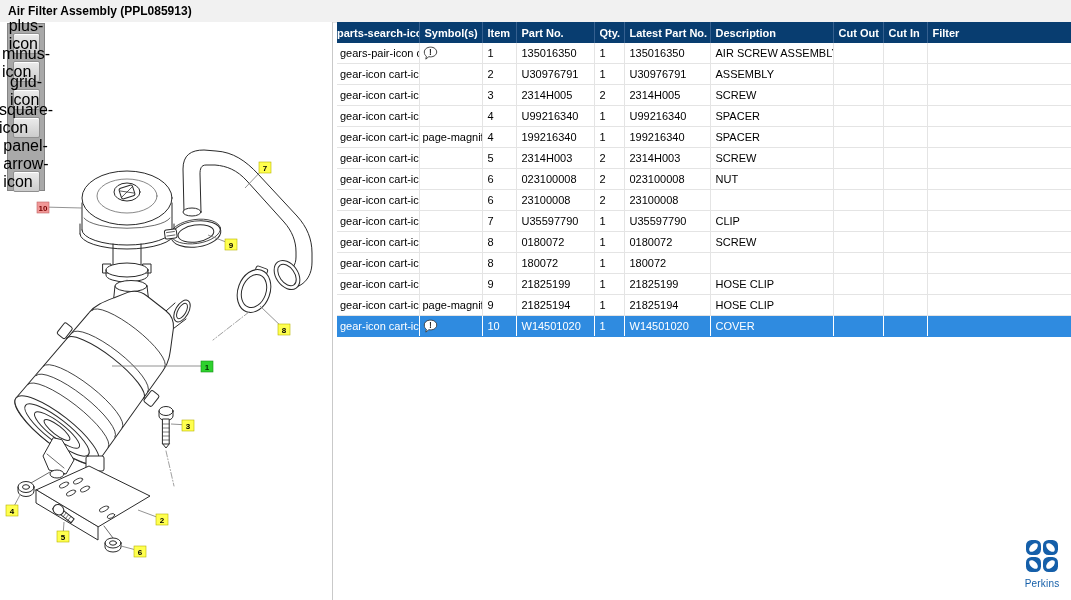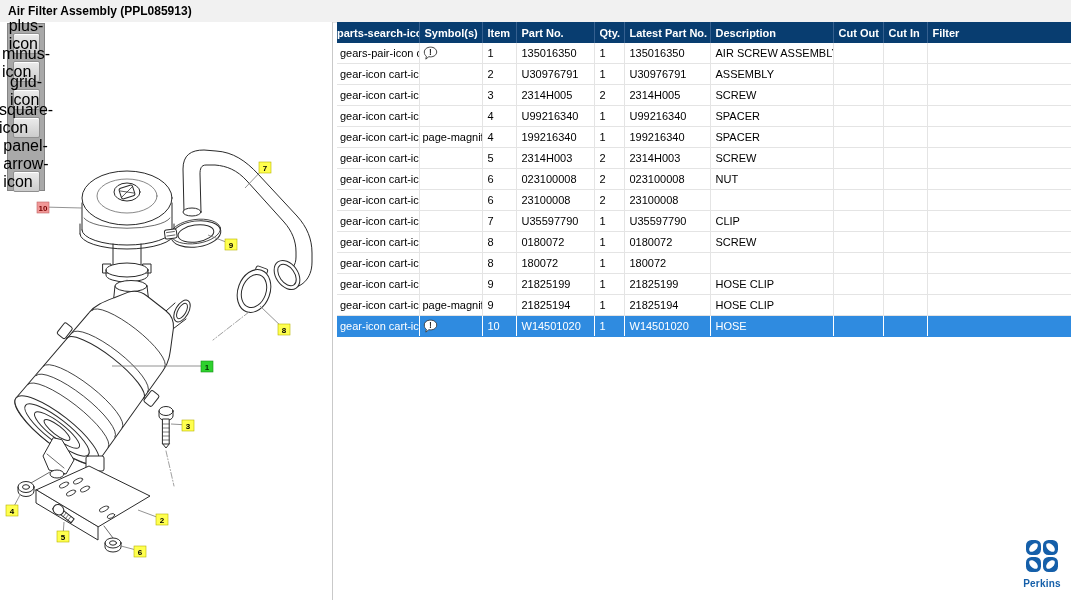--- a/index.html
+++ b/index.html
@@ -47,21 +47,21 @@
   }
   table.parts td.cell-icons{padding:0 0 0 3px;}
   .iconrow{display:flex;align-items:center;gap:3px;height:20px;}
   table.parts tr.selected td{
     background:var(--sel-bg,#2f8be0);color:#fff;
     border-right-color:rgba(255,255,255,.55);border-bottom-color:var(--sel-bg,#2f8be0);
   }
   table.parts tr.selected .iconrow svg{filter:saturate(.65) brightness(1.08);}
   
   .brand{position:absolute;right:7px;bottom:11px;width:44px;text-align:center;}
-  .brand .brand-name{font-size:10px;font-weight:bold;color:var(--logo-blue,#155fa9);letter-spacing:.2px;margin-top:1px;}
+  .brand .brand-name{font-size:10px;font-weight:normal;color:var(--logo-blue,#155fa9);letter-spacing:.2px;margin-top:1px;}
 </style>
 </head>
 <body>
 
 <div class="titlebar">
   <span class="title">Air Filter Assembly (PPL085913)</span>
 </div>
 
 <div class="diagram-panel">
 
@@ -540,21 +540,21 @@
                   <path d="M8 1.2c3.8 0 6.6 2.3 6.6 5.2 0 2.9-2.8 5.2-6.6 5.2-.6 0-1.2-.1-1.8-.2L3 14l.6-3.1C2.2 10 1.4 8.7 1.4 6.4 1.4 3.5 4.2 1.2 8 1.2z" fill="#fff" stroke="#3a3a3a"></path>
                   <text x="8" y="9.8" text-anchor="middle" font-size="9" font-weight="bold" fill="#222" font-family="Liberation Sans,sans-serif">!</text>
                 </svg>
               </span>
             </span>
           </td>
           <td>10</td>
           <td>W14501020</td>
           <td>1</td>
           <td>W14501020</td>
-          <td>HOSE</td>
+          <td>COVER</td>
           <td></td>
           <td></td>
           <td></td>
         </tr>
       </tbody>
   </table>
 </div>
 
 <div class="brand">
   <svg width="36" height="34" viewBox="0 0 36 34">

